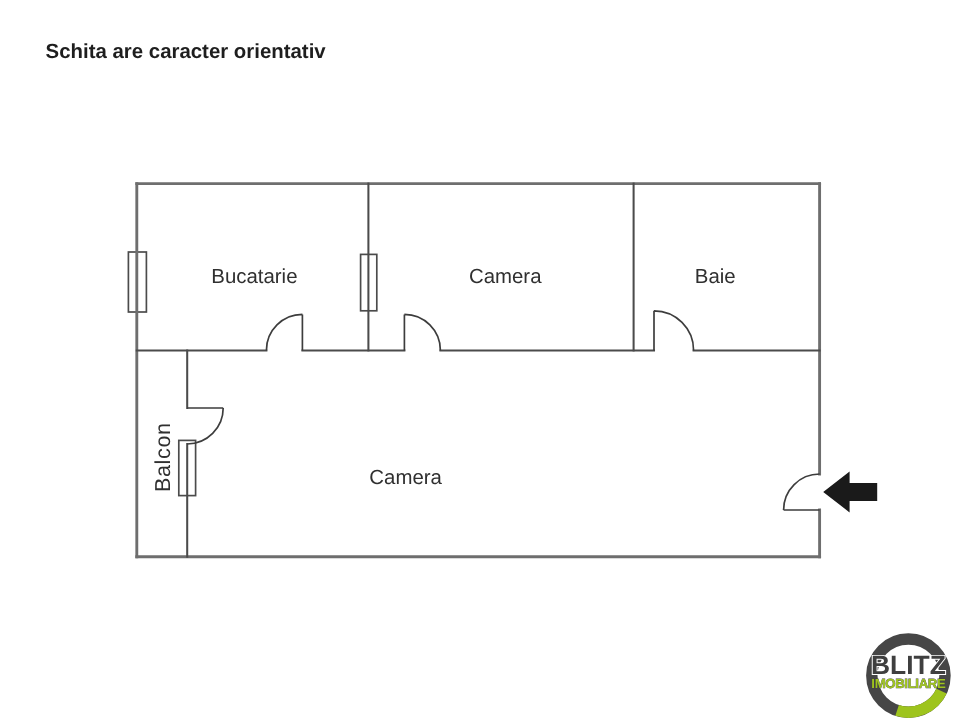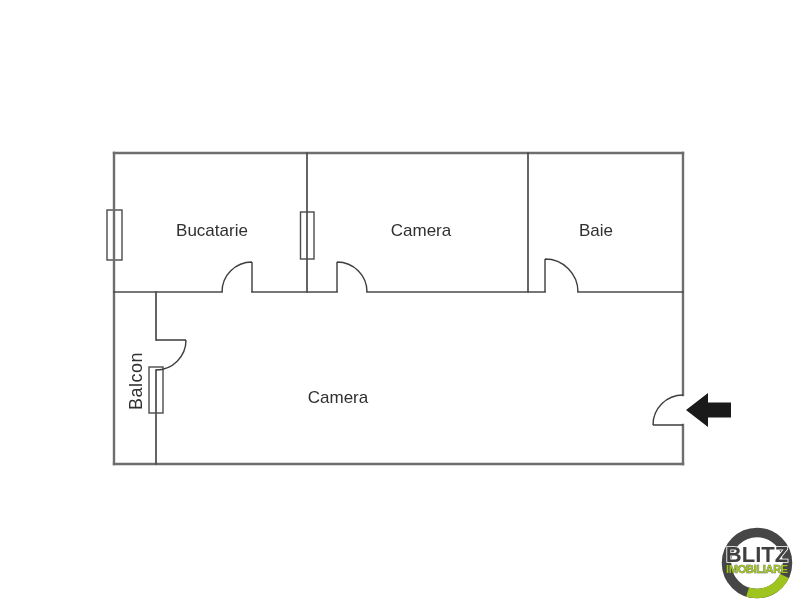--- a/index.html
+++ b/index.html
@@ -60,20 +60,21 @@
     paint-order: stroke;
     stroke: #3f3f3f;
     stroke-width: 0.5px;
   }
 </style>
 </head>
 <body>
 
 <div class="canvas">
 
+  <div class="disclaimer">Schita are caracter orientativ</div>
 
   <svg class="plan" width="800" height="600" viewBox="0 0 800 600">
 
     <g fill="#ffffff" stroke="#4b4b4b" stroke-width="1.4">
       <rect x="107" y="210" width="15" height="50"></rect>
       <rect x="300.5" y="212" width="13.5" height="47"></rect>
       <rect x="149" y="367" width="14" height="46"></rect>
     </g>
 
     <g stroke="#6e6e6e" stroke-width="2.4" fill="none" stroke-linecap="square">

